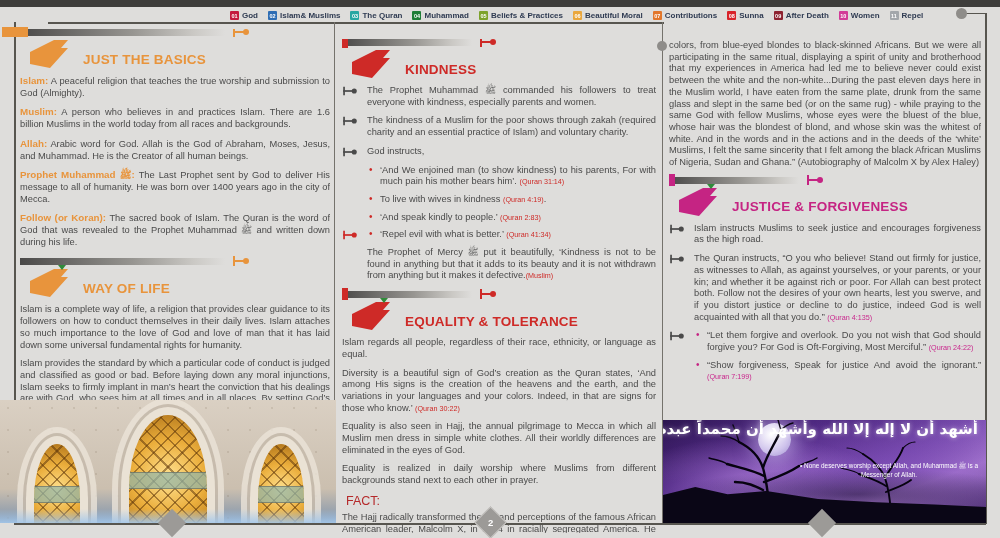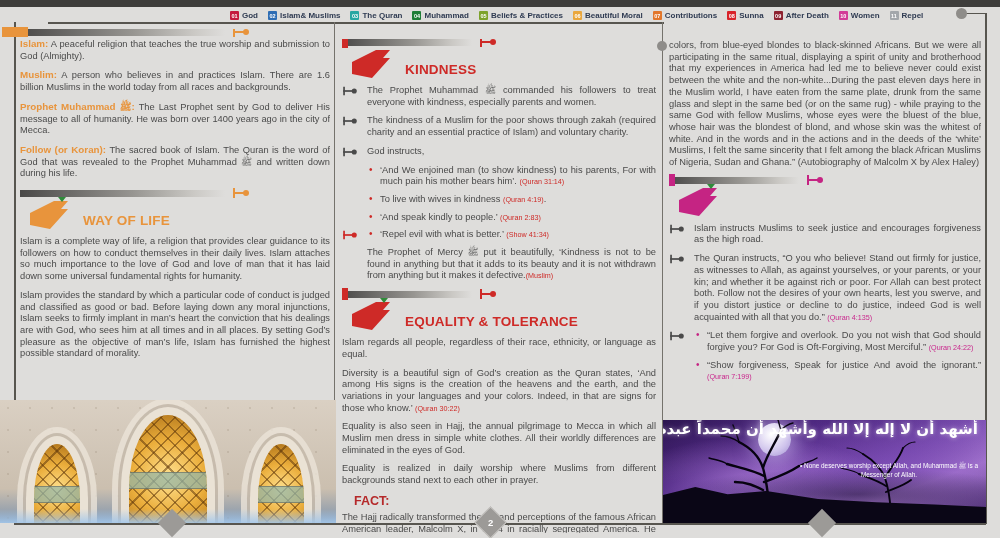--- a/index.html
+++ b/index.html
@@ -57,21 +57,21 @@
   .cite{font-size:7.2px;font-weight:normal;white-space:nowrap}
   .cite.red{color:#CE2A27}.cite.mag{color:#C9268C}
 
   .bl{position:relative;padding-left:25px;margin:0 0 7px}
   .bl>.mk{position:absolute;left:0;top:1px;transform:scale(.85)}
   .sub{position:relative;padding-left:38px;margin:0 0 6px}
   .sub::before{content:"•";position:absolute;left:27px;top:-1px;font-size:10px}
   .sub.red::before{color:#CE2A27}.sub.mag::before{color:#C52483}
   .sub .outer-mk{position:absolute;left:0;top:1px;transform:scale(.85)}
   .closing{padding-left:25px}
-  .fact-label{font-size:12.5px;font-weight:bold;color:#B5292A;margin:3px 12px 4px}
+  .fact-label{font-size:12.5px;font-weight:normal;color:#B5292A;margin:3px 4px 4px}
 
   
   #img-mosque{position:absolute;left:0;top:400px;width:336px;height:123px;z-index:2;overflow:hidden;
     background:
       radial-gradient(circle 1.5px at 8px 8px, rgba(120,100,80,.16) 90%, transparent) 0 0/22px 22px,
       linear-gradient(#DAD0C3,#CBBFAF 72%,#7E93AC);}
   .arch{position:absolute;bottom:-5px;background:#EAE2D5;border-radius:50% 50% 0 0/68% 68% 0 0;box-shadow:0 0 0 3px rgba(120,100,80,.28),0 0 0 9px rgba(235,228,216,.8)}
   .a1{left:26px;width:62px;height:92px}
   .a2{left:121px;width:94px;height:121px}
   .a3{left:250px;width:62px;height:92px}
@@ -171,22 +171,31 @@
       <span>Repel</span>
     </div>
 </nav>
 
 <div class="col" id="col-left">
   <div class="sec-bar w205 c-orange">
       <span class="mk">
         <span class="dot"></span>
       </span>
     </div>
+  <div class="sec-head">
+    <span class="arrow-icon c-orange">
+      <svg width="42" height="30" viewBox="0 0 42 30">
+          <path d="M2 14 L26 2 L40 2 L33 10 L40 10 L22 30 L2 26 Z" fill="#E8943C"></path>
+        </svg>
+    </span>
+    <span class="sec-title c-orange">JUST THE BASICS</span>
+  </div>
   <p class="p"><span class="term">Islam:</span> <span>A peaceful religion that teaches the true worship and submission to God (Almighty).</span></p>
   <p class="p"><span class="term">Muslim:</span> <span>A person who believes in and practices Islam. There are 1.6 billion Muslims in the world today from all races and backgrounds.</span></p>
+  <p class="p"><span class="term">Allah:</span> <span>Arabic word for God. Allah is the God of Abraham, Moses, Jesus, and Muhammad. He is the Creator of all human beings.</span></p>
   <p class="p"><span class="term">Prophet Muhammad ﷺ:</span> <span>The Last Prophet sent by God to deliver His message to all of humanity. He was born over 1400 years ago in the city of Mecca.</span></p>
   <p class="p"><span class="term">Follow (or Koran):</span> <span>The sacred book of Islam. The Quran is the word of God that was revealed to the Prophet Muhammad ﷺ and written down during his life.</span></p>
 
   <div class="sec-bar w205 c-orange" style="margin-top:10px">
       <span class="tri"></span>
       <span class="mk">
         <span class="dot"></span>
       </span>
     </div>
   <div class="sec-head">
@@ -238,21 +247,21 @@
       </span><span style="color:#4A4A4A">The kindness of a Muslim for the poor shows through zakah (required charity and an essential practice of Islam) and voluntary charity.</span></div>
   <div class="bl p c-red"><span class="mk">
         <span class="dot"></span>
       </span><span style="color:#4A4A4A">God instructs,</span></div>
 
   <div class="sub red p"><span>‘And We enjoined man (to show kindness) to his parents, For with much pain his mother bears him’. </span><span class="cite red">(Quran 31:14)</span><span></span></div>
   <div class="sub red p"><span>To live with wives in kindness </span><span class="cite red">(Quran 4:19)</span><span>.</span></div>
   <div class="sub red p"><span>‘And speak kindly to people.’ </span><span class="cite red">(Quran 2:83)</span><span></span></div>
   <div class="sub red p"><span class="mk outer-mk c-red">
         <span class="dot"></span>
-      </span><span>‘Repel evil with what is better.’ </span><span class="cite red">(Show 41:34)</span><span></span></div>
+      </span><span>‘Repel evil with what is better.’ </span><span class="cite red">(Quran 41:34)</span><span></span></div>
 
   <div class="p closing"><span>The Prophet of Mercy ﷺ put it beautifully, ‘Kindness is not to be found in anything but that it adds to its beauty and it is not withdrawn from anything but it makes it defective.</span><span class="cite red">(Muslim)</span></div>
 
   <div class="sec-bar w130 c-red" style="margin-top:9px">
       <span class="edge red"></span>
       <span class="tri"></span>
       <span class="mk">
         <span class="dot"></span>
       </span>
     </div>
@@ -284,20 +293,21 @@
       <span class="mk">
         <span class="dot"></span>
       </span>
     </div>
   <div class="sec-head">
     <span class="arrow-icon">
       <svg width="42" height="30" viewBox="0 0 42 30">
           <path d="M2 14 L26 2 L40 2 L33 10 L40 10 L22 30 L2 26 Z" fill="#C52483"></path>
         </svg>
     </span>
+    <span class="sec-title c-mag">JUSTICE &amp; FORGIVENESS</span>
   </div>
 
   <div class="bl p c-mag"><span class="mk">
         <span class="dot"></span>
       </span><span style="color:#4A4A4A">Islam instructs Muslims to seek justice and encourages forgiveness as the high road.</span></div>
   <div class="bl p c-mag"><span class="mk">
         <span class="dot"></span>
       </span><span style="color:#4A4A4A">The Quran instructs, “O you who believe! Stand out firmly for justice, as witnesses to Allah, as against yourselves, or your parents, or your kin; and whether it be against rich or poor. For Allah can best protect both. Follow not the desires of your own hearts, lest you swerve, and if you distort justice or decline to do justice, indeed God is well acquainted with all that you do.” </span><span class="cite mag">(Quran 4:135)</span></div>
   <div class="bl p c-mag"><span class="mk">
         <span class="dot"></span>

